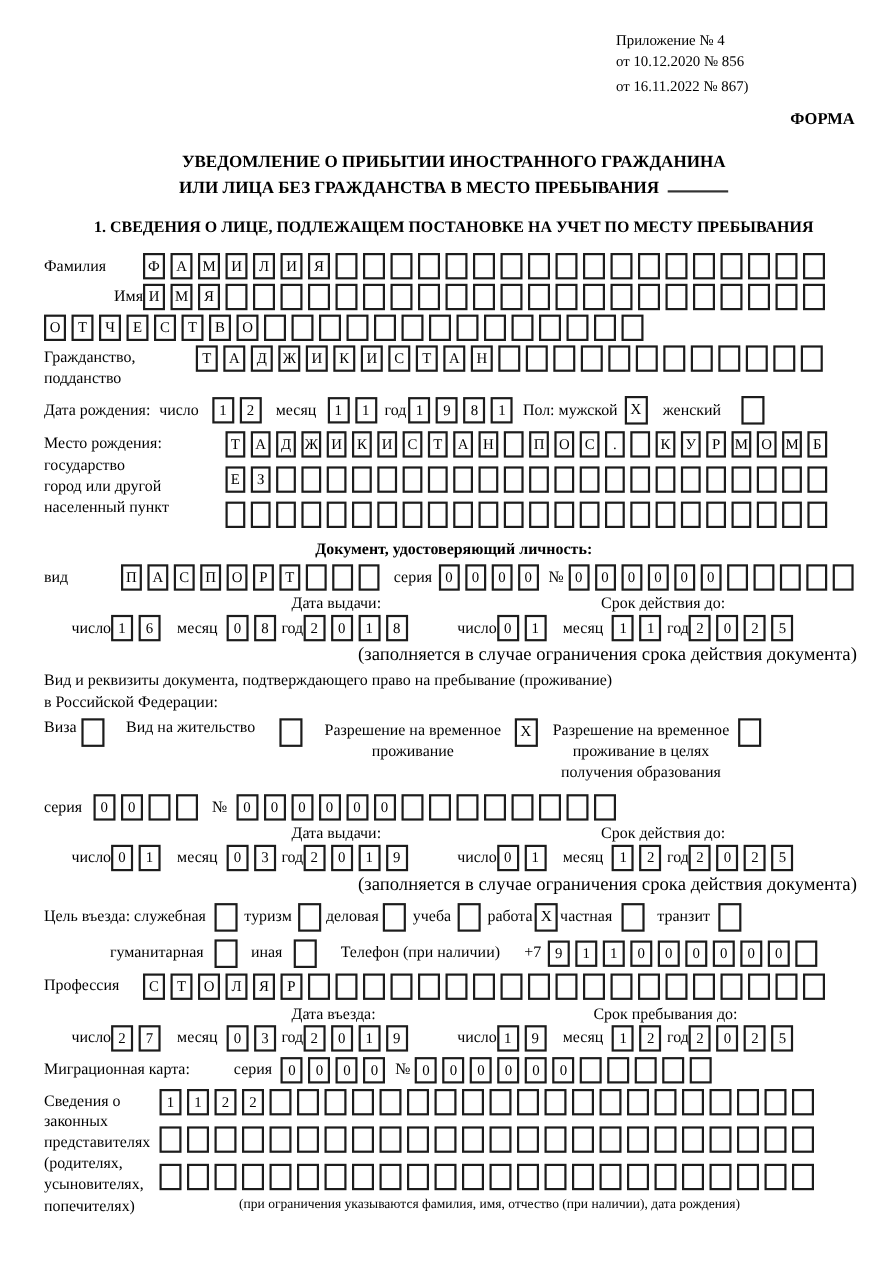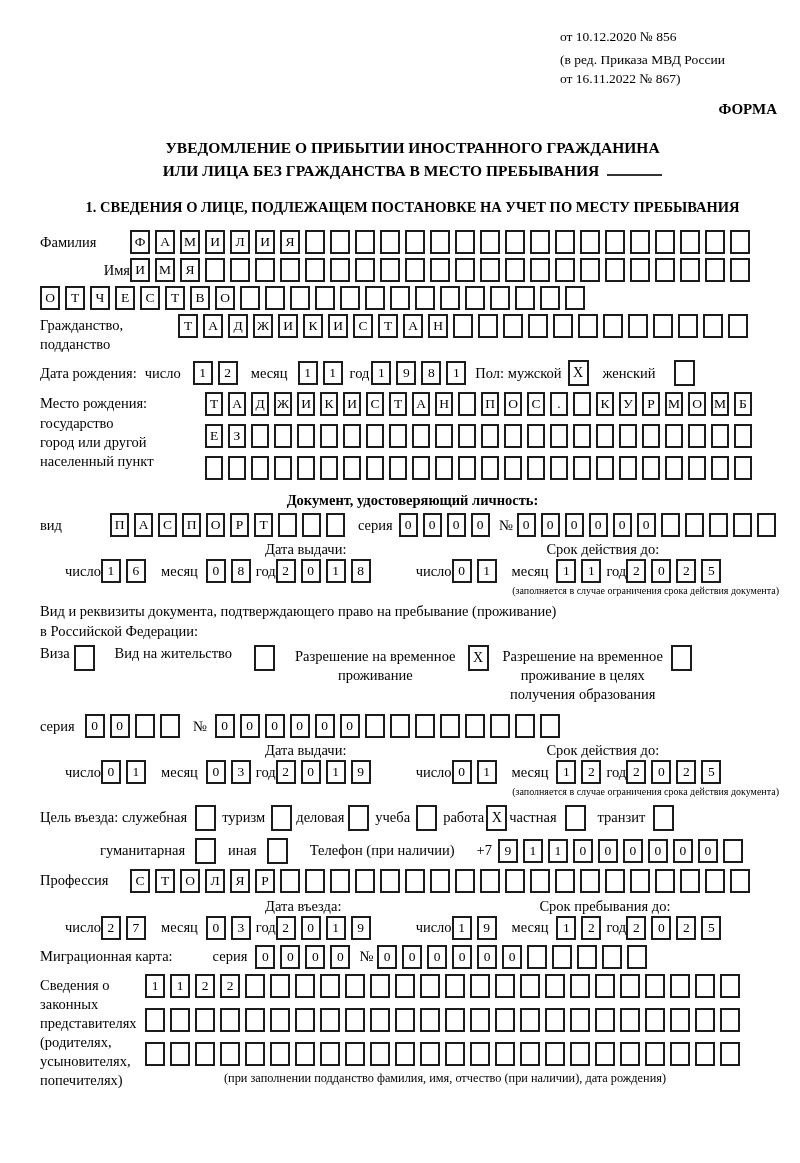--- a/index.html
+++ b/index.html
@@ -12,21 +12,21 @@
   .hdr{margin-left:auto;width:225px;font-size:13.5px;line-height:1.4;}
   .hdr .gap{height:4px;}
   .form-label{text-align:right;font-weight:bold;font-size:15px;margin-top:12px;padding-right:8px;}
   .title{text-align:center;font-weight:bold;font-size:15.5px;line-height:1.5;margin-top:18px;}
   .blank-line{display:inline-block;width:55px;border-bottom:2px solid #333;margin-left:8px;}
   .sec-heading{text-align:center;font-weight:bold;font-size:14.5px;margin-top:17px;}
   .line{display:flex;align-items:center;flex-wrap:nowrap;margin-top:4px;font-size:14.5px;}
   .line.top{align-items:flex-start;}
   .line.center-bold{display:block;text-align:center;font-weight:bold;font-size:14.5px;}
   .line.para{display:block;font-size:14.5px;}
-  .line.right-note{display:block;text-align:right;font-size:10px;padding-right:6px;line-height:1.15;}
+  .line.right-note{display:block;text-align:right;font-size:17px;padding-right:6px;line-height:1.15;}
   .txt{white-space:pre;flex:none;}
   .lblml{flex:none;line-height:1.32;padding-top:2px;}
   .lblml.c{text-align:center;}
   .sp{flex:none;display:inline-block;}
   .boxrow{display:flex;flex:none;}
   .box{
     box-sizing:border-box;flex:none;width:20px;height:24px;margin-right:5px;
     border:2px solid #1c1c1c;display:flex;align-items:center;justify-content:center;
     font-size:13.5px;background:#fff;
   }
@@ -39,25 +39,25 @@
   .boxcol .boxrow{margin-top:0;}
   .colnote{font-size:12.3px;text-align:center;margin-top:5px;line-height:1.15;}
 </style>
 </head>
 <body>
 
 <div class="page">
 
   <div class="hdr">
     <div>
+        <div>Приложение № 4</div>
         <div>от 10.12.2020 № 856</div>
       </div>
     <div class="gap"></div>
     <div>
-        <div>(в ред. Приказа МВД России</div>
         <div>от 16.11.2022 № 867)</div>
       </div>
   </div>
 
   <div class="form-label">ФОРМА</div>
 
   <div class="title">
     <div>УВЕДОМЛЕНИЕ О ПРИБЫТИИ ИНОСТРАННОГО ГРАЖДАНИНА</div>
     <div><span>ИЛИ ЛИЦА БЕЗ ГРАЖДАНСТВА В МЕСТО ПРЕБЫВАНИЯ</span><span class="blank-line"></span></div>
   </div>
@@ -738,18 +738,18 @@
             <span class="box" style="width: 20px;"></span>
             <span class="box" style="width: 20px;"></span>
             <span class="box" style="width: 20px;"></span>
             <span class="box" style="width: 20px;"></span>
             <span class="box" style="width: 20px;"></span>
             <span class="box" style="width: 20px;"></span>
             <span class="box" style="width: 20px;"></span>
             <span class="box" style="width: 20px;"></span>
             <span class="box" style="width: 20px;"></span>
           </div>
-          <div class="colnote">(при заполнении подданство фамилия, имя, отчество (при наличии), дата рождения)</div>
+          <div class="colnote">(при ограничения указываются фамилия, имя, отчество (при наличии), дата рождения)</div>
         </div>
       </div>
     </div>
 
 </div>
 
 </body></html>

